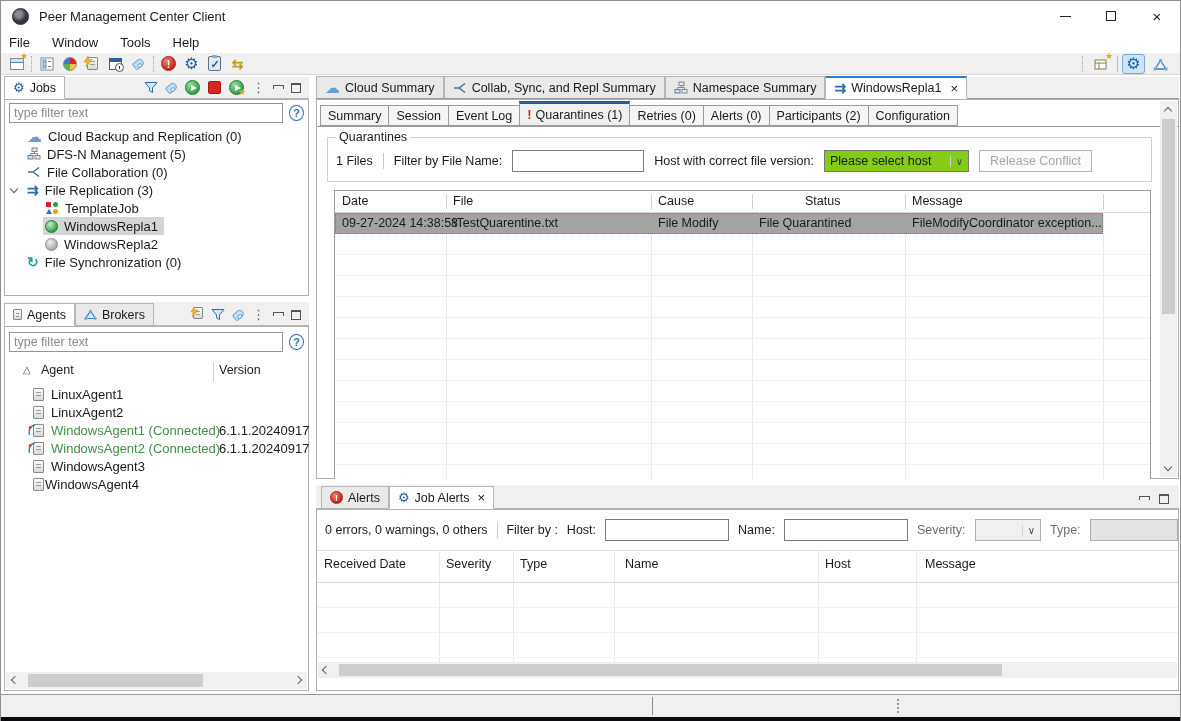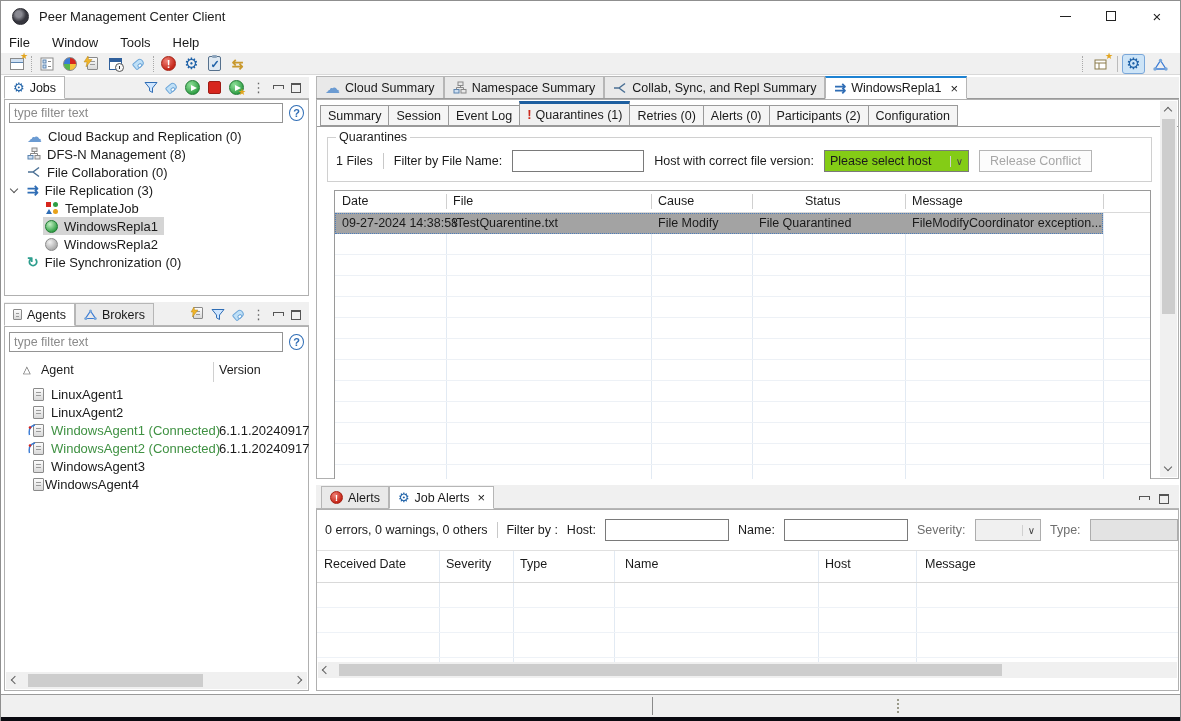--- a/index.html
+++ b/index.html
@@ -237,21 +237,21 @@
         <span class="glyph-cloud">☁</span>
         <span>Cloud Backup and Replication (0)</span>
       </div>
       <div class="titem">
         <svg width="14" height="14">
             <rect x="5" y="1" width="5" height="3.5" fill="#e8e8e8" stroke="#888"></rect>
             <rect x="1" y="8.5" width="5" height="3.5" fill="#cfe0f2" stroke="#5b84b0"></rect>
             <rect x="8" y="8.5" width="5" height="3.5" fill="#e8e8e8" stroke="#888"></rect>
             <path d="M7.5 4.5 V6.5 M3.5 8.5 V6.5 H10.5 V8.5" stroke="#888" fill="none"></path>
           </svg>
-        <span>DFS-N Management (8)</span>
+        <span>DFS-N Management (5)</span>
       </div>
       <div class="titem">
         <svg width="14" height="12">
             <path d="M1 6 H6 M6 6 L12 1.5 M6 6 L12 10.5" stroke="#4a6f94" stroke-width="1.5" fill="none"></path>
           </svg>
         <span>File Collaboration (0)</span>
       </div>
       <div class="titem" style="position:relative;">
         <span class="chev" style="top:5px;"></span>
         <span class="glyph-repl">⇉</span>
@@ -367,33 +367,33 @@
       <span class="sb-arrow" style="right:6px; top:5px; transform:rotate(225deg);"></span>
     </div>
   </div>
 
   <div class="abs vtabrow" style="left:315px; top:76px; width:863px; height:22px; border-bottom:1px solid #9a9a9a;">
     <span class="vtab">
       <span class="glyph-cloud">☁</span>
       <span>Cloud Summary</span>
     </span>
     <span class="vtab">
+      <svg width="14" height="12">
+          <path d="M1 6 H6 M6 6 L12 1.5 M6 6 L12 10.5" stroke="#4a6f94" stroke-width="1.5" fill="none"></path>
+        </svg>
+      <span>Collab, Sync, and Repl Summary</span>
+    </span>
+    <span class="vtab">
       <svg width="14" height="14">
           <rect x="5" y="1" width="5" height="3.5" fill="#e8e8e8" stroke="#888"></rect>
           <rect x="1" y="8.5" width="5" height="3.5" fill="#cfe0f2" stroke="#5b84b0"></rect>
           <rect x="8" y="8.5" width="5" height="3.5" fill="#e8e8e8" stroke="#888"></rect>
           <path d="M7.5 4.5 V6.5 M3.5 8.5 V6.5 H10.5 V8.5" stroke="#888" fill="none"></path>
         </svg>
       <span>Namespace Summary</span>
-    </span>
-    <span class="vtab">
-      <svg width="14" height="12">
-          <path d="M1 6 H6 M6 6 L12 1.5 M6 6 L12 10.5" stroke="#4a6f94" stroke-width="1.5" fill="none"></path>
-        </svg>
-      <span>Collab, Sync, and Repl Summary</span>
     </span>
     <span class="vtab sel" style="border-top:2px solid #1d82d2;">
       <span class="glyph-repl">⇉</span>
       <span>WindowsRepla1</span>
       <span style="font-size:13px; margin-left:4px;">×</span>
     </span>
   </div>
 
   <div class="abs panelbox" style="left:315px; top:98px; width:863px; height:380px;">
 

